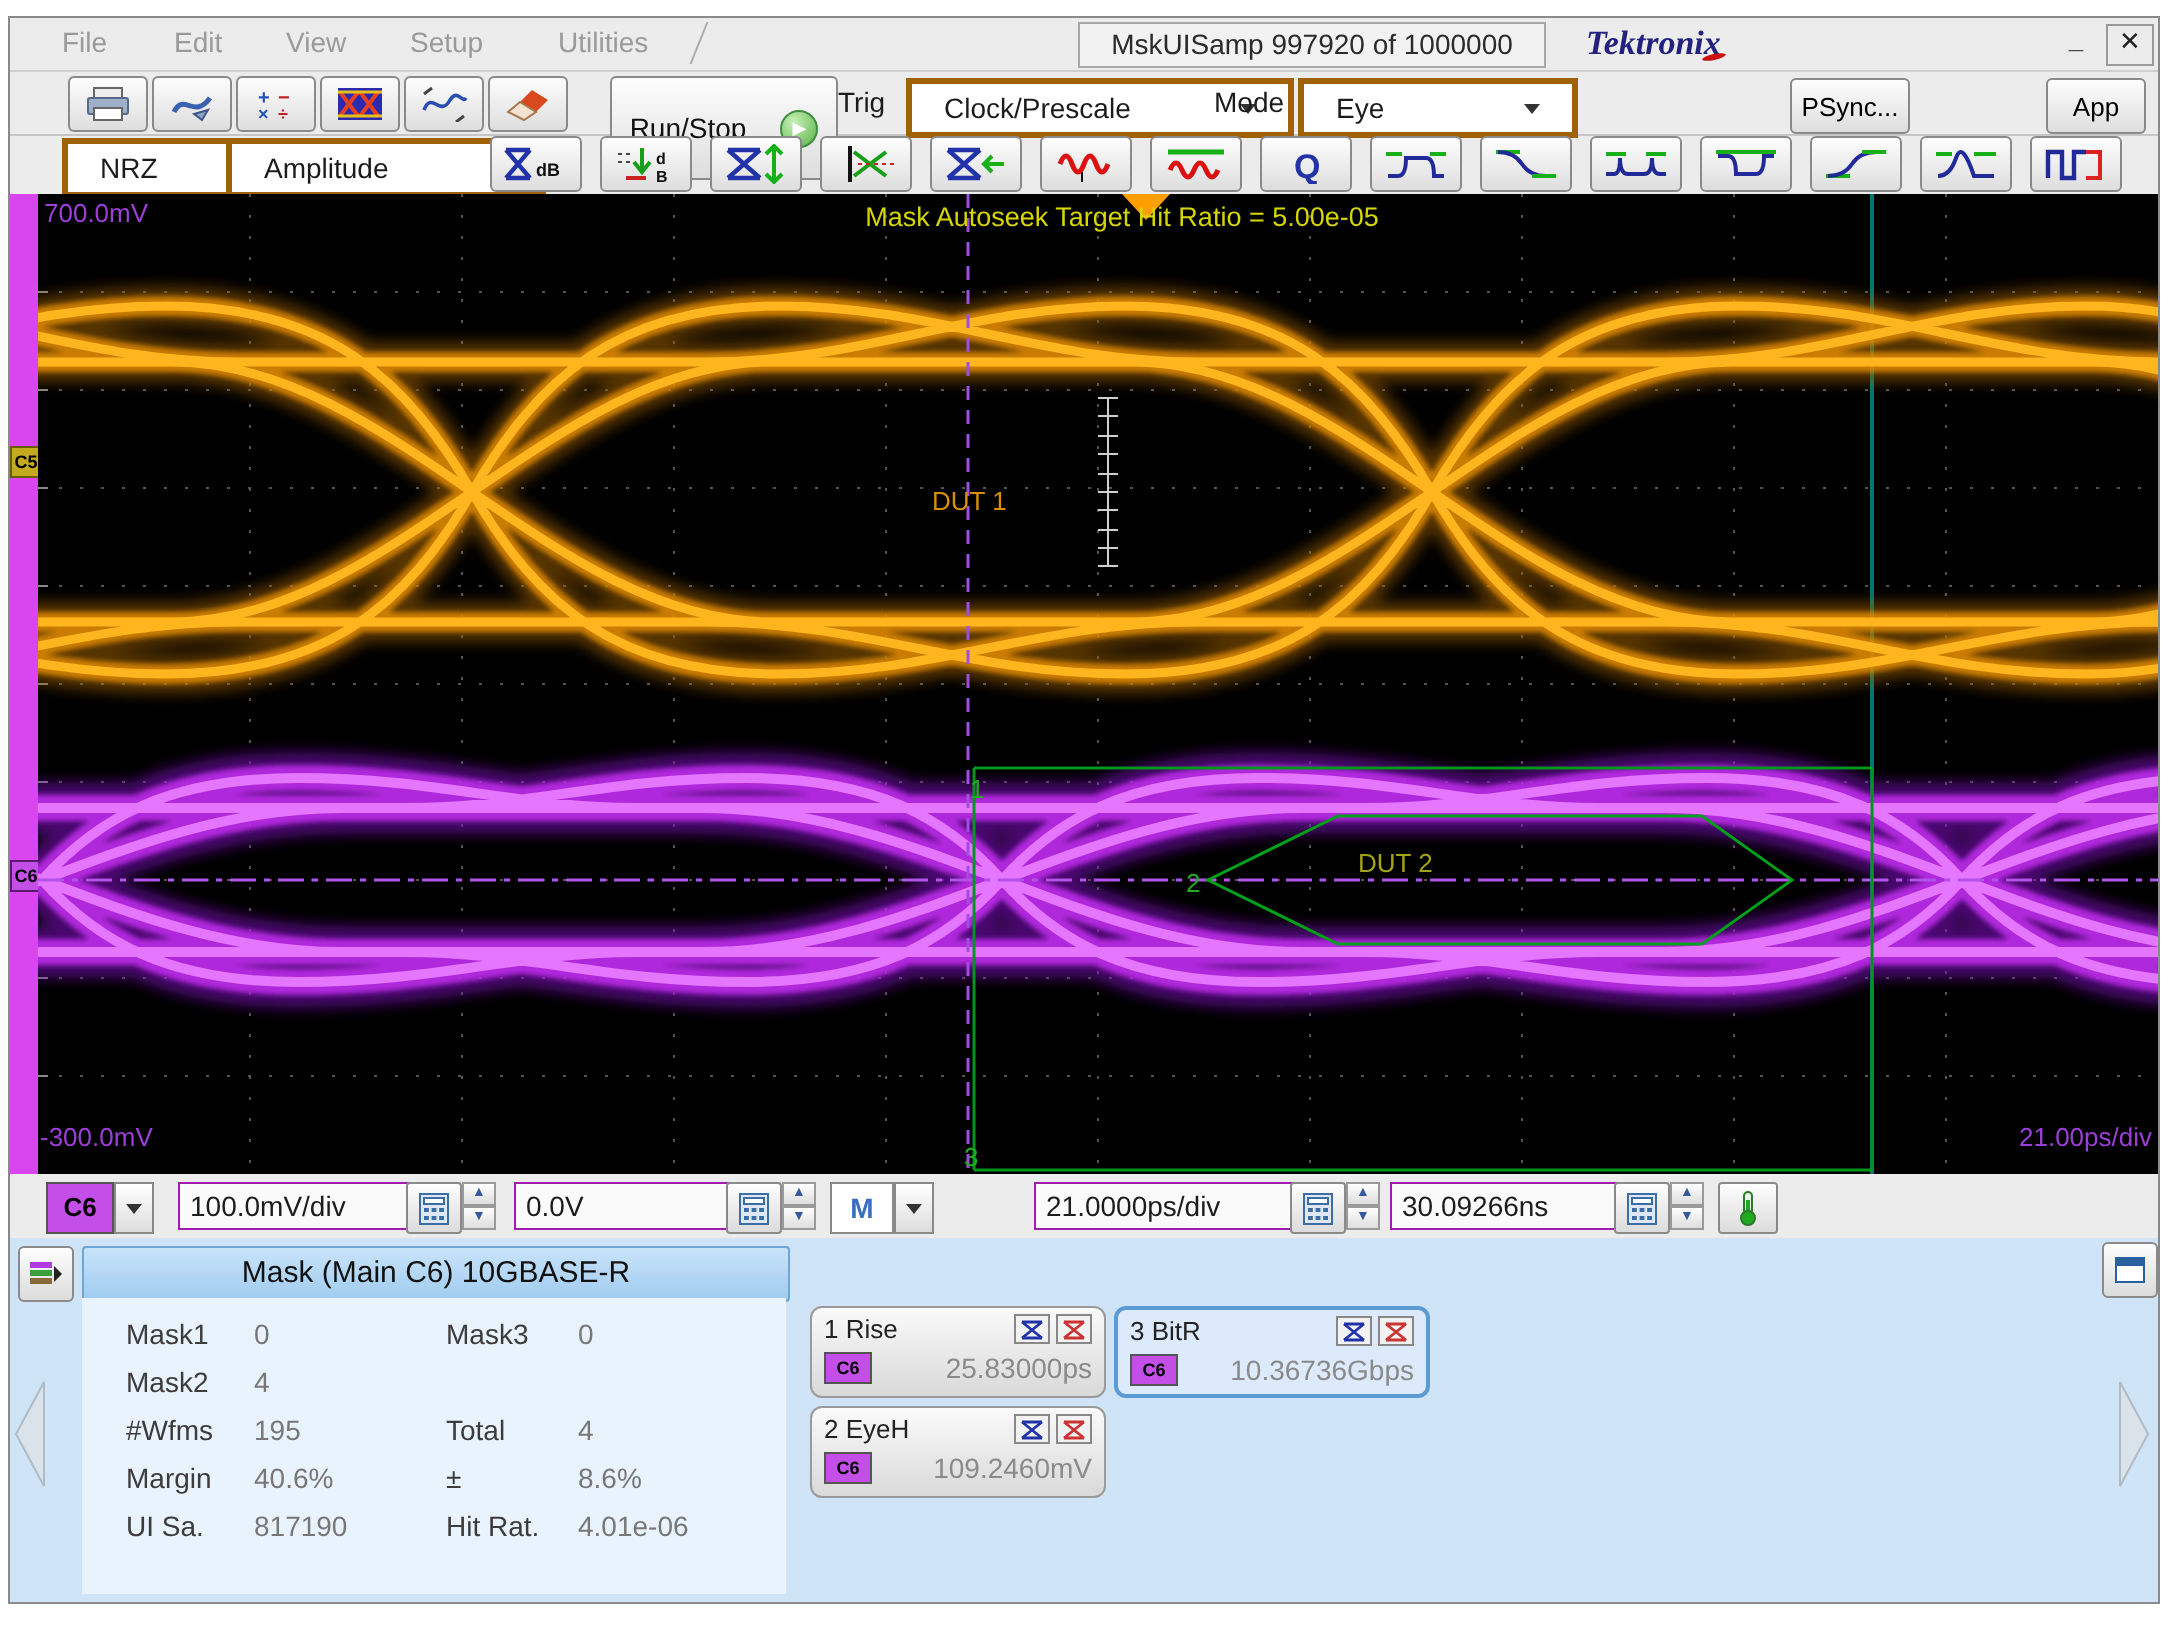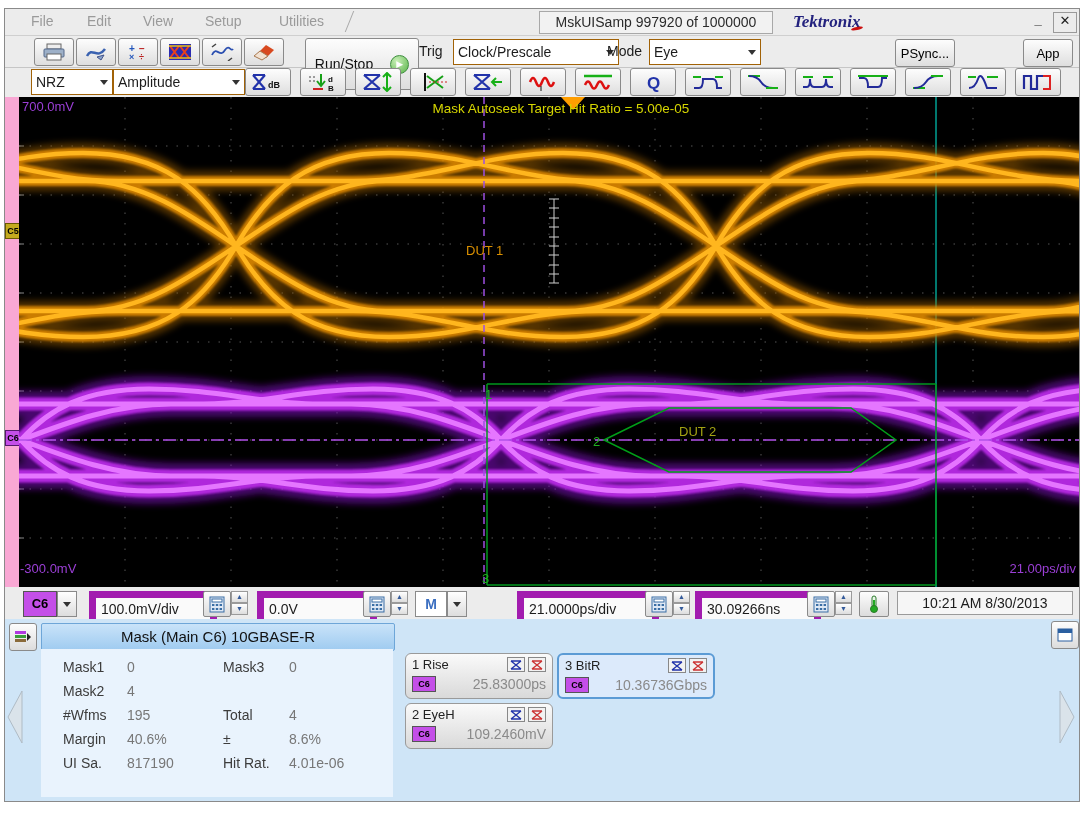--- a/index.html
+++ b/index.html
@@ -12,33 +12,33 @@
   .statusbox{position:absolute;top:2px;height:21px;border:1px solid #a8a8a8;background:#f2f2f2;color:#2b2b2b;font-size:14px;line-height:21px;text-align:center;}
   .diag{position:absolute;top:2px;width:1px;height:21px;background:#a8a8a8;transform:skewX(-22deg);}
   .brand{position:absolute;top:3px;font-family:"Liberation Serif",serif;font-weight:bold;font-style:italic;font-size:17px;color:#23227e;letter-spacing:0;}
   .brand-accent{position:absolute;width:12px;height:3px;background:#cc1111;border-radius:60%;transform:rotate(-12deg);}
   .sysbtn{position:absolute;top:3px;width:22px;height:19px;background:#ececec;border:1px solid #9a9a9a;text-align:center;font-size:13px;line-height:16px;color:#222;}
   .sysbtn.min{border:none;font-weight:bold;}
   
   .toolbar1{position:absolute;left:0;top:26px;width:100%;height:32px;border-bottom:1px solid #c6c6c6;}
   .toolbar2{position:absolute;left:0;top:58px;width:100%;height:30px;border-bottom:1px solid #c6c6c6;}
   .tbtn{position:absolute;height:26px;background:linear-gradient(#fdfdfd,#dedede);border:1px solid #8a8a8a;border-radius:3px;display:flex;align-items:center;justify-content:center;}
-  .dd{position:absolute;height:24px;background:#fff;border:1px solid #a16207;font-size:14px;color:#1c1c1c;display:flex;align-items:center;padding:0 4px;}
+  .dd{position:absolute;height:24px;background:#fff;border:3px solid #a16207;font-size:14px;color:#1c1c1c;display:flex;align-items:center;padding:0 16px;}
   .dd .arr{margin-left:auto;width:0;height:0;border-left:4px solid transparent;border-right:4px solid transparent;border-top:5px solid #333;}
   .lbl{position:absolute;font-size:14px;color:#1c1c1c;}
   .runstop{font-size:14px;color:#111;gap:17px;padding:12px 6px;}
   .playcirc{width:17px;height:17px;border-radius:50%;background:radial-gradient(circle at 35% 30%,#c9f0b8,#58b347);border:1px solid #3f8f3f;display:inline-flex;align-items:center;justify-content:center;color:#fff;font-size:9px;}
   
-  .gutter{position:absolute;left:0;top:88px;width:14px;height:490px;background:#f9a8d4;}
+  .gutter{position:absolute;left:0;top:88px;width:14px;height:490px;background:#d946ef;}
   .chbadge{position:absolute;left:0;width:14px;height:14px;font-size:9px;font-weight:bold;color:#000;text-align:center;line-height:14px;}
   .plot{position:absolute;left:14px;top:88px;width:1060px;height:490px;background:#000;}
   .plot svg{display:block;}
   
   .controlbar{position:absolute;left:0;top:578px;width:100%;height:32px;background:#ececec;border-bottom:1px solid #bbb;}
-  .field{position:absolute;top:4px;height:22px;background:#fafafa;border:7px solid #a21caf;font-size:14px;color:#1c1c1c;line-height:22px;padding:0 5px;}
+  .field{position:absolute;top:4px;height:22px;background:#fafafa;border:1px solid #a21caf;font-size:14px;color:#1c1c1c;line-height:22px;padding:0 5px;}
   .calcbtn{position:absolute;top:4px;width:26px;height:24px;background:linear-gradient(#fdfdfd,#dcdcdc);border:1px solid #8a8a8a;border-radius:2px;display:flex;align-items:center;justify-content:center;}
   .spin{position:absolute;top:4px;width:17px;height:24px;display:flex;flex-direction:column;}
   .spin span{flex:1;background:linear-gradient(#fff,#ddd);border:1px solid #9a9a9a;font-size:7px;line-height:10px;text-align:center;color:#335a9a;}
   .chansel{position:absolute;top:4px;width:32px;height:24px;background:#c44fe8;border:1px solid #555;color:#000;font-weight:bold;font-size:13px;text-align:center;line-height:24px;}
   .ddarrbtn{position:absolute;top:4px;width:18px;height:24px;background:linear-gradient(#fff,#ddd);border:1px solid #8a8a8a;display:flex;align-items:center;justify-content:center;}
   .ddarrbtn i{width:0;height:0;border-left:4px solid transparent;border-right:4px solid transparent;border-top:5px solid #333;}
   .mbtn{position:absolute;top:4px;width:30px;height:24px;background:#fff;border:1px solid #8a8a8a;color:#3a6ec0;font-weight:bold;font-size:14px;text-align:center;line-height:24px;}
   .timebox{position:absolute;top:4px;height:22px;border:1px solid #9a9a9a;background:#f6f6f6;font-size:14px;color:#1c1c1c;text-align:center;line-height:22px;}
   
   .bottom{position:absolute;left:0;top:610px;width:100%;height:182px;background:#cfe5f7;}
@@ -389,21 +389,20 @@
           <span>▲</span>
           <span>▼</span>
         </div>
     <div class="calcbtn" style="left:854px;width:28px">
           <svg width="14" height="18">
             <rect x="5" y="1" width="4" height="11" rx="2" fill="#e8f6e8" stroke="#2a7a2a"></rect>
             <rect x="6" y="5" width="2" height="8" fill="#22aa22"></rect>
             <circle cx="7" cy="14" r="3.5" fill="#22aa22" stroke="#2a7a2a"></circle>
           </svg>
         </div>
-    <div class="timebox" style="left:892px;width:174px">10:21 AM 8/30/2013</div>
   </div>
 
   <div class="bottom">
     <div class="squarebtn" style="left:4px;top:4px">
       <svg width="18" height="16">
             <rect x="1" y="2" width="11" height="3" fill="#b03ae0"></rect>
             <rect x="1" y="6" width="11" height="3" fill="#3a9e3a"></rect>
             <rect x="1" y="10" width="11" height="3" fill="#8a6a3a"></rect>
             <polygon points="13,4 17,8 13,12" fill="#222"></polygon>
           </svg>

